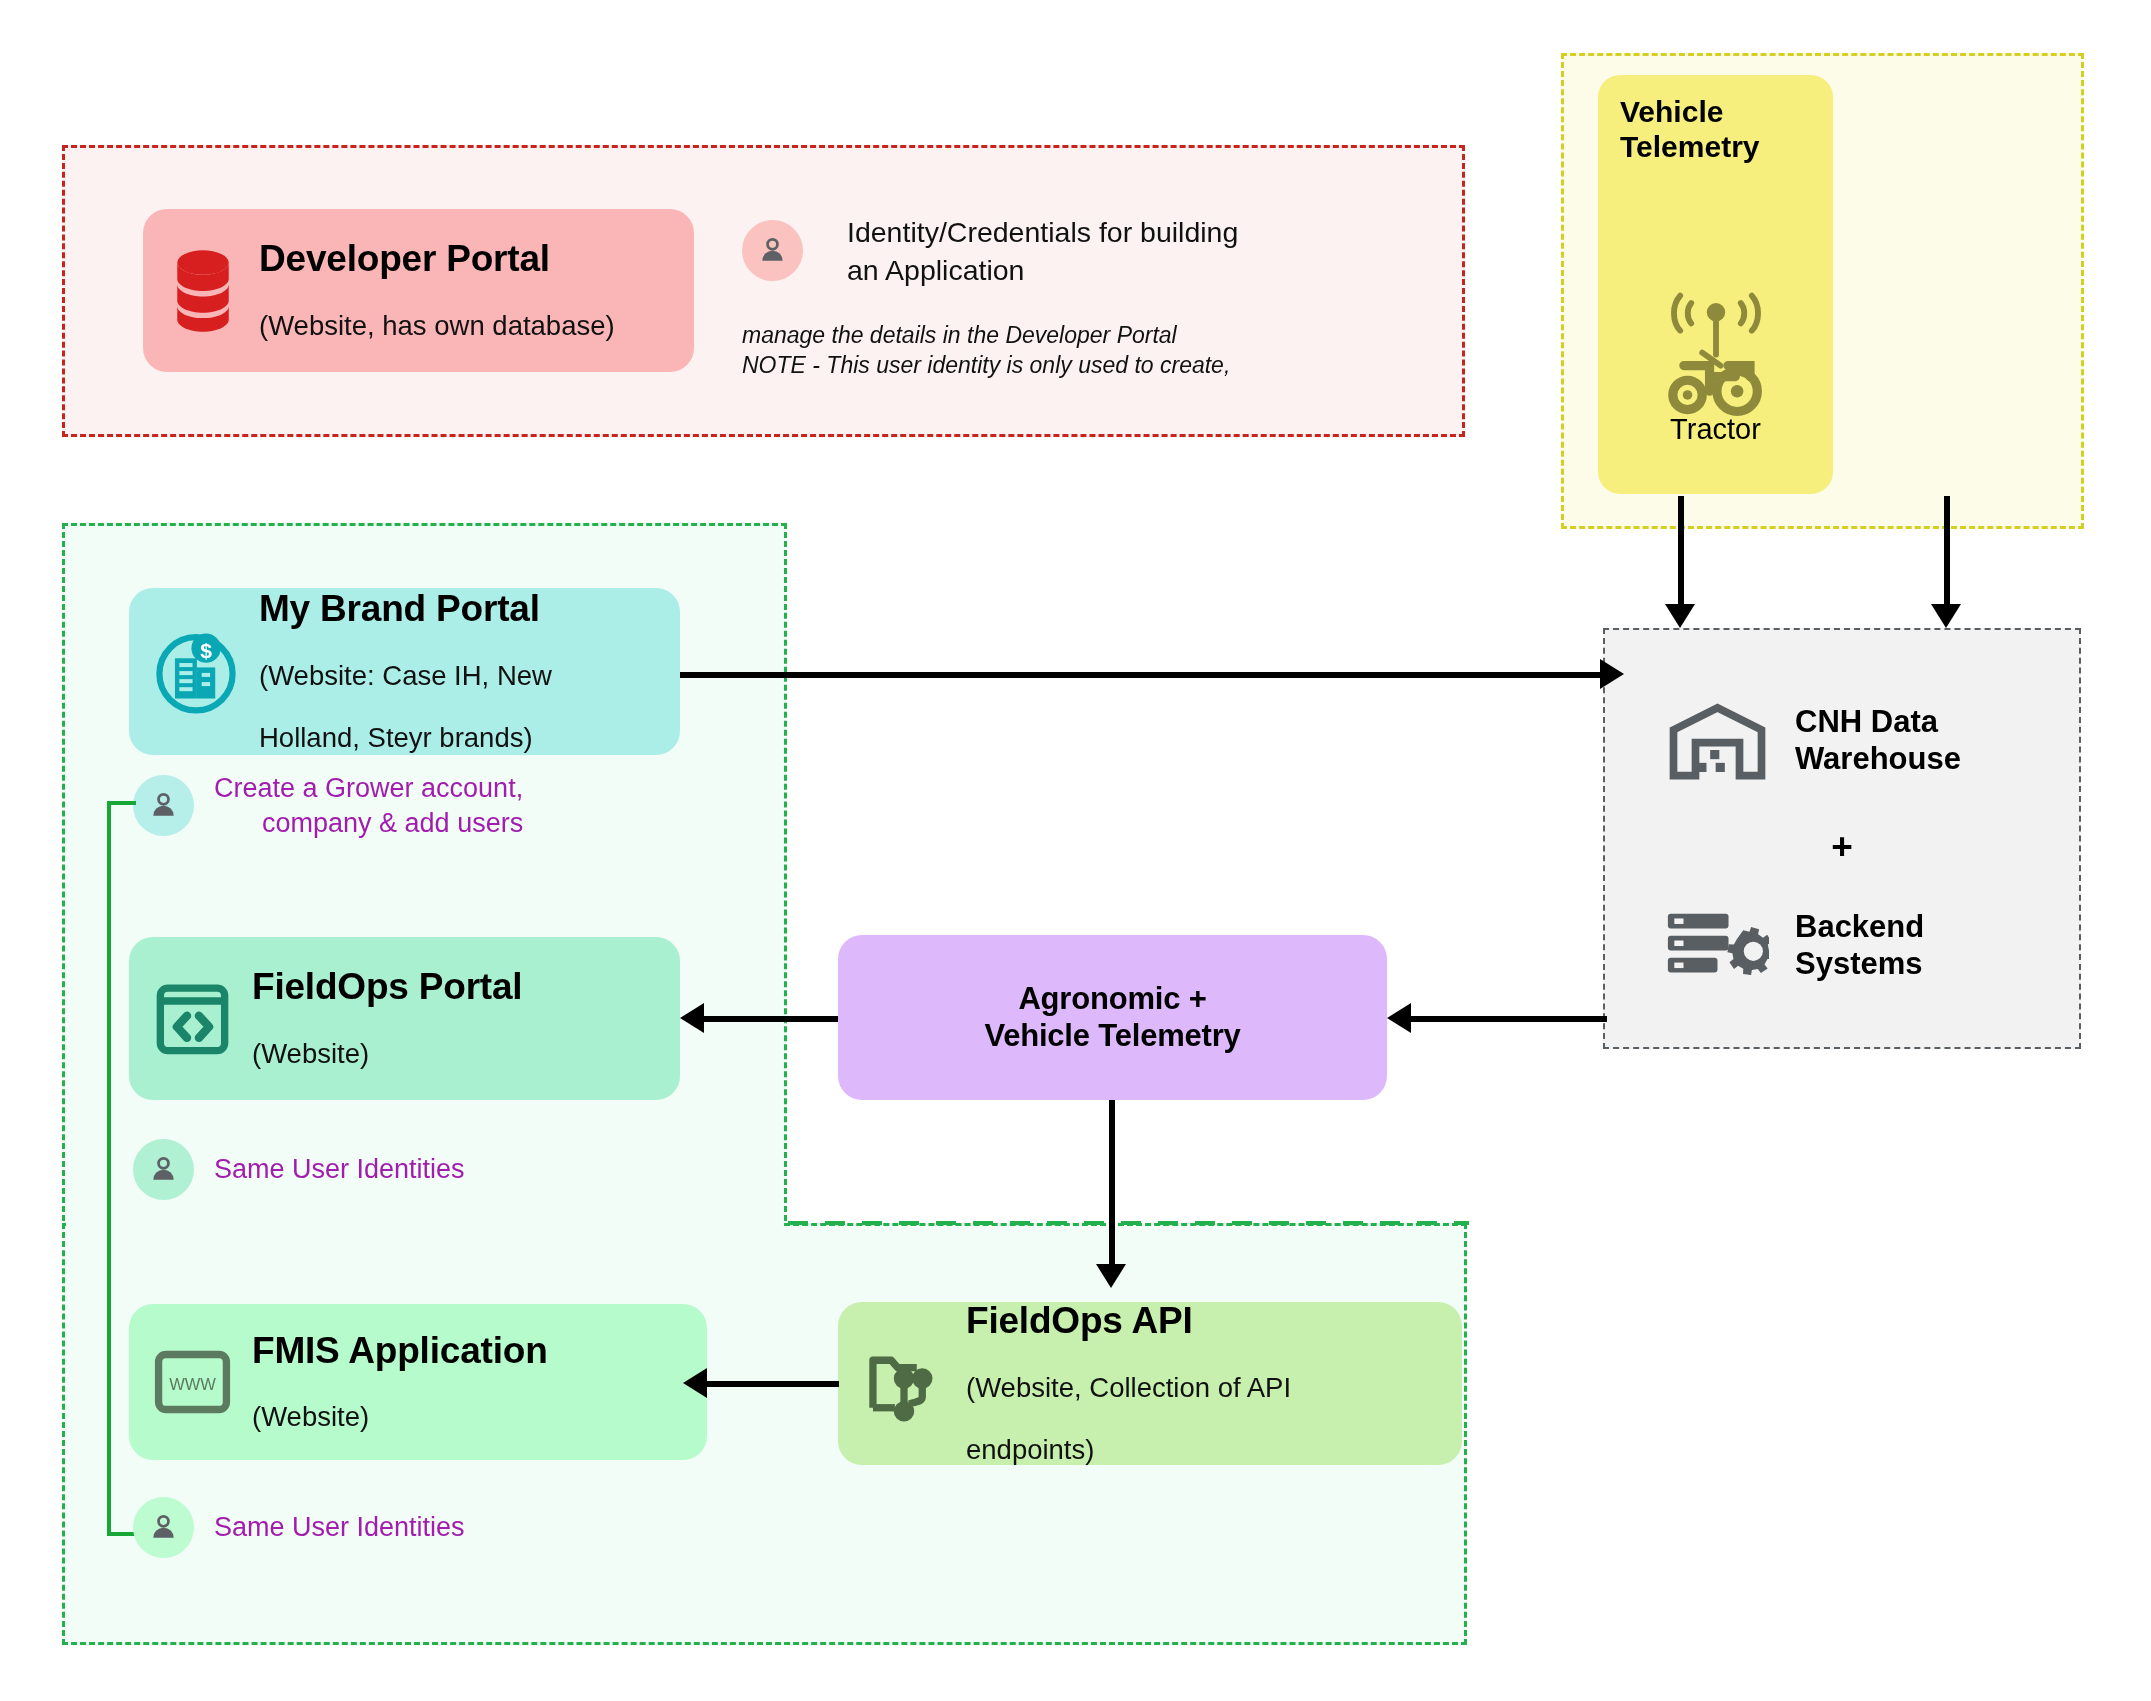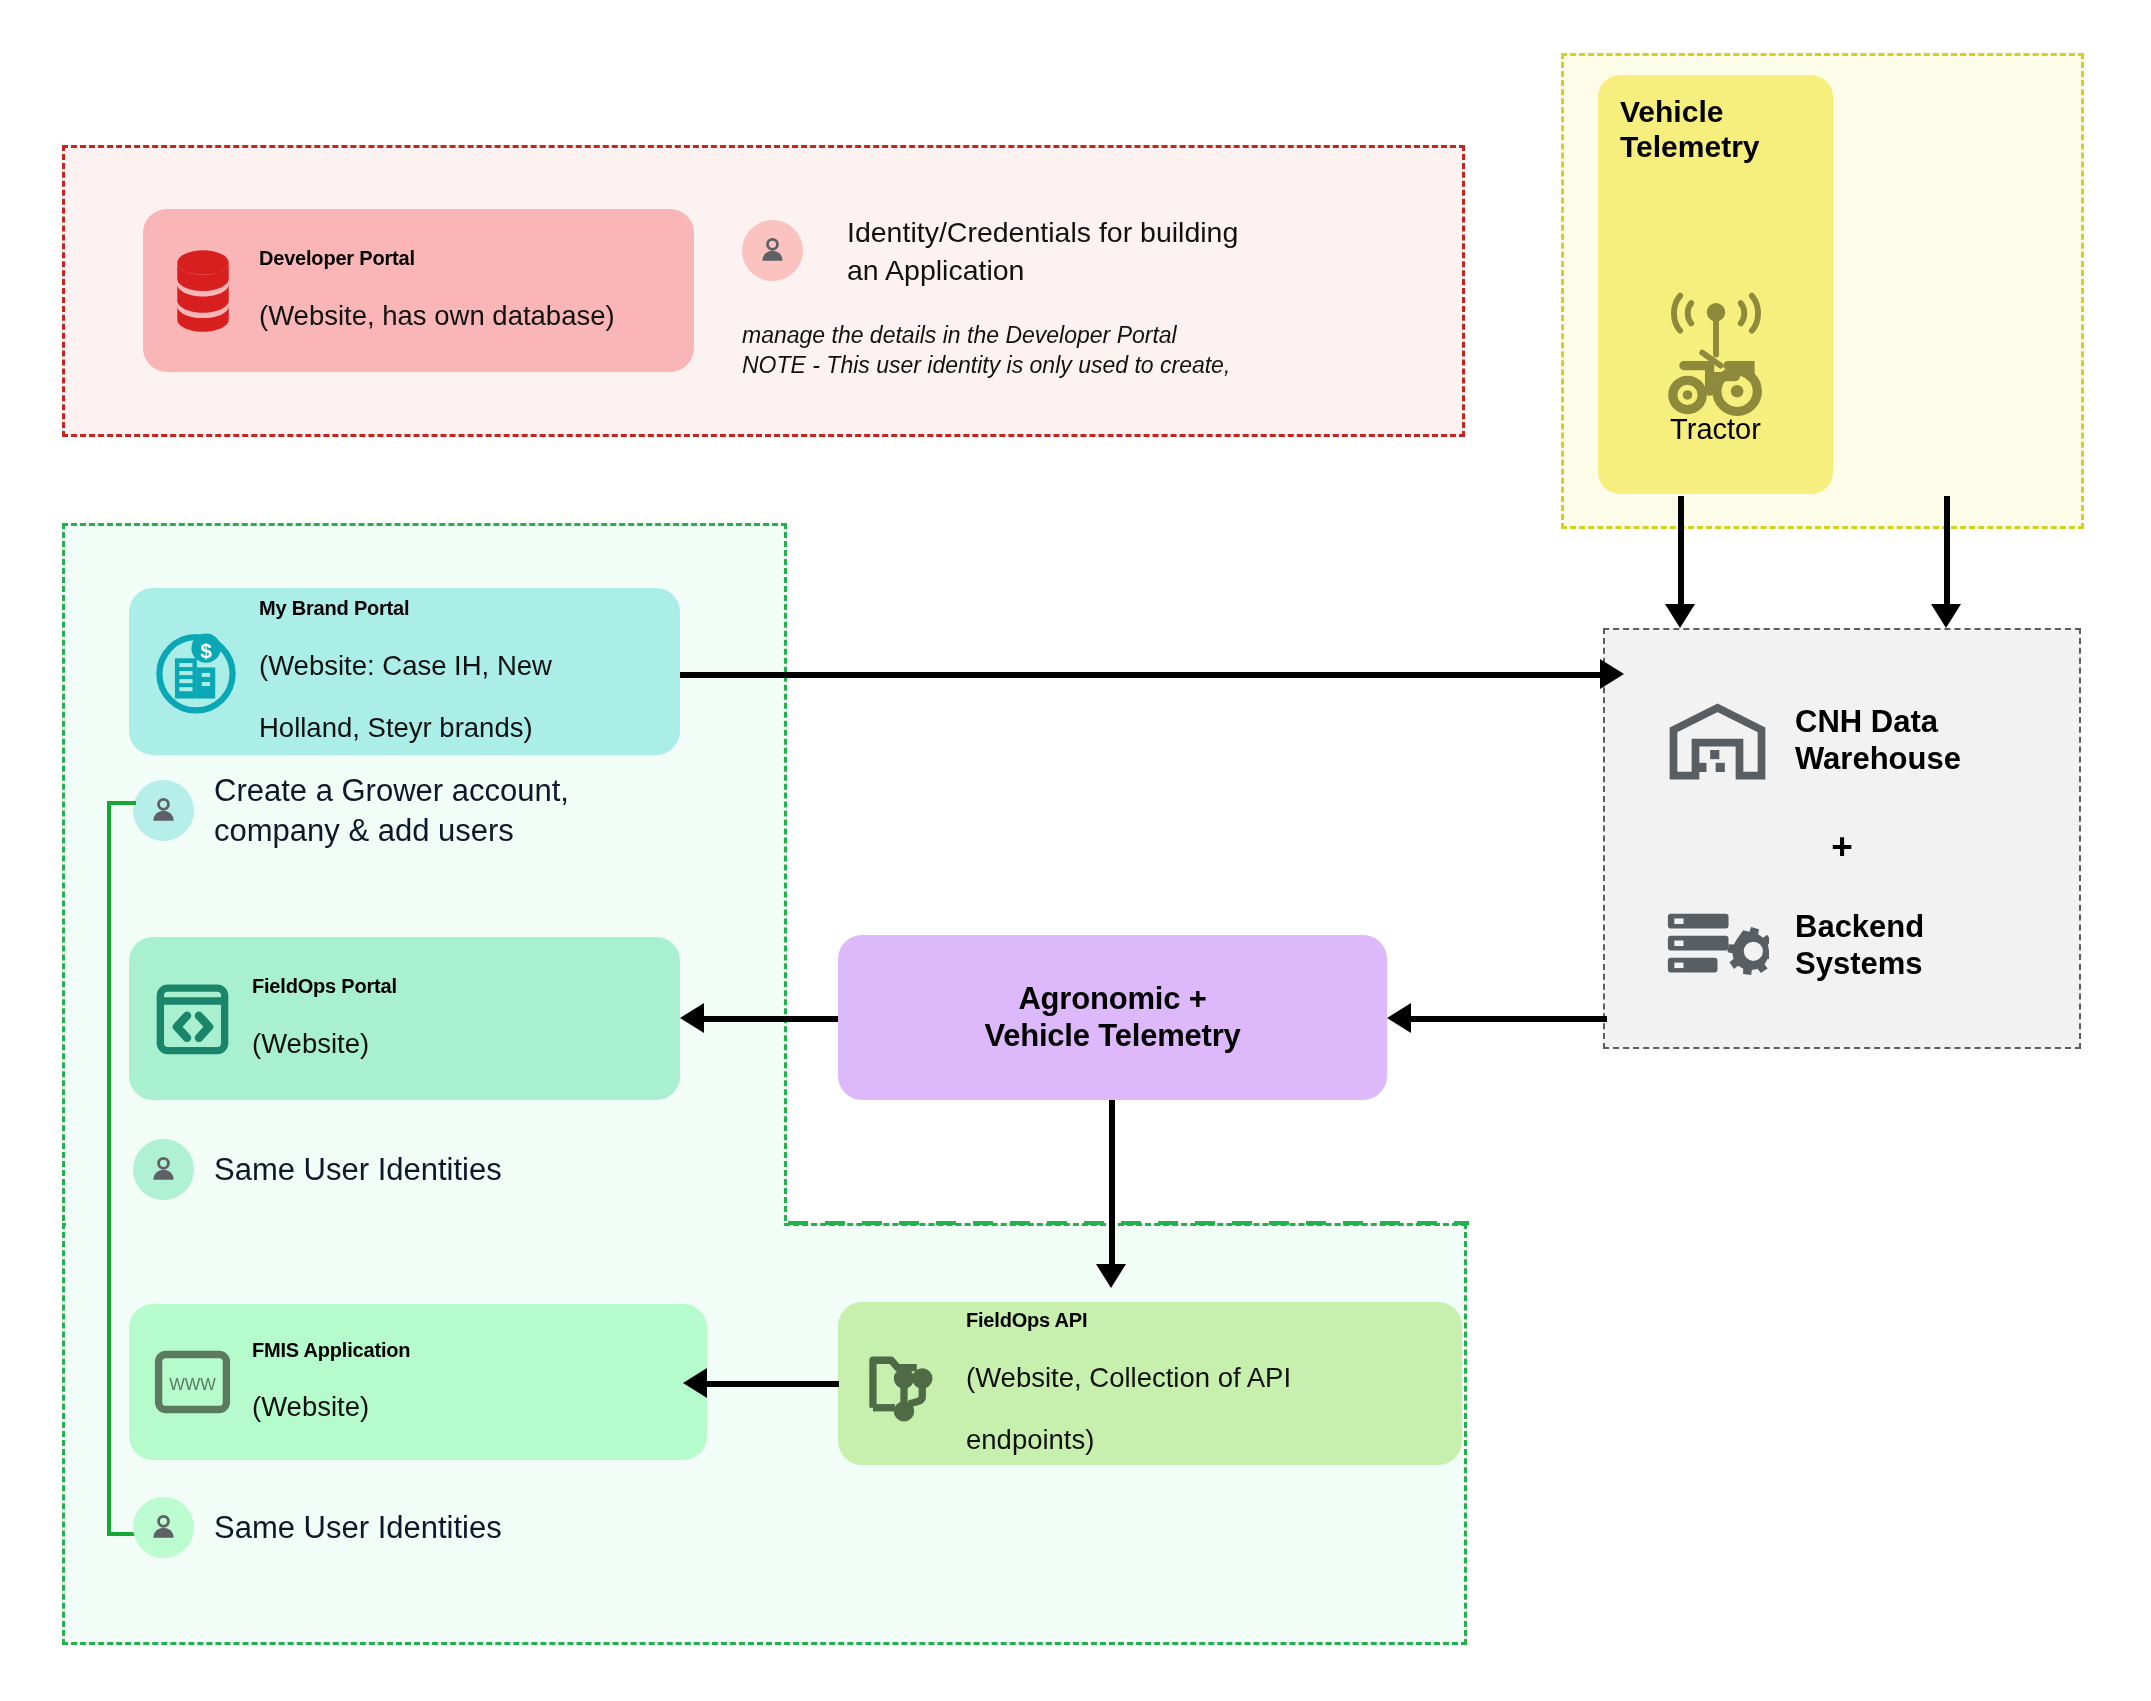--- a/index.html
+++ b/index.html
@@ -47,21 +47,21 @@
 
   
   .card {
     display: flex; align-items: center;
     border-radius: 24px;
     padding: 0 24px;
   }
   .card .ico { flex: 0 0 auto; display: flex; align-items: center; justify-content: center; }
   .card .txt { margin-left: 20px; }
   .card .ttl {
-    font-weight: bold; font-size: 20px; color: #000; line-height: 1.18;
+    font-weight: bold; font-size: 37px; color: #000; line-height: 1.18;
     letter-spacing: -0.2px;
   }
   .card .sub { font-size: 27.5px; color: #111; line-height: 1.3; margin-top: 27px; }
 
   .card-dev   { left: 143px; top: 209px;  width: 551px; height: 163px; background: #fab6b6; }
   .card-brand { left: 129px; top: 588px;  width: 551px; height: 167px; background: #abeee8; }
   .card-fops  { left: 129px; top: 937px; width: 551px; height: 163px; background: #a9f0d1; }
   .card-fmis  { left: 129px; top: 1304px; width: 578px; height: 156px; background: #b6fbcb; }
   .card-api   { left: 838px; top: 1302px; width: 624px; height: 163px; background: #c7efad; }
   .card-agro  {
@@ -69,21 +69,21 @@
     justify-content: center; text-align: center;
   }
   .card-agro .ttl { font-size: 31px; }
 
   
   .idrow { display: flex; align-items: center; }
   .idrow .av {
     width: 61px; height: 61px; border-radius: 50%;
     display: flex; align-items: center; justify-content: center; flex: 0 0 auto;
   }
-  .idrow .lbl { margin-left: 20px; font-size: 31px; color: #0f172a; line-height: 1.28; }
+  .idrow .lbl { margin-left: 20px; font-size: 27px; color: #a21caf; line-height: 1.28; text-align: right; }
 
   .id-dev   { left: 742px; top: 220px; }
   .id-dev .av { background: #fac3c0; }
   .id-grower { left: 133px; top: 771px; }
   .id-grower .av { background: #b6eeea; }
   .id-same1 { left: 133px; top: 1139px; }
   .id-same1 .av { background: #b0f0d3; }
   .id-same2 { left: 133px; top: 1497px; }
   .id-same2 .av { background: #bdfbd0; }
 

